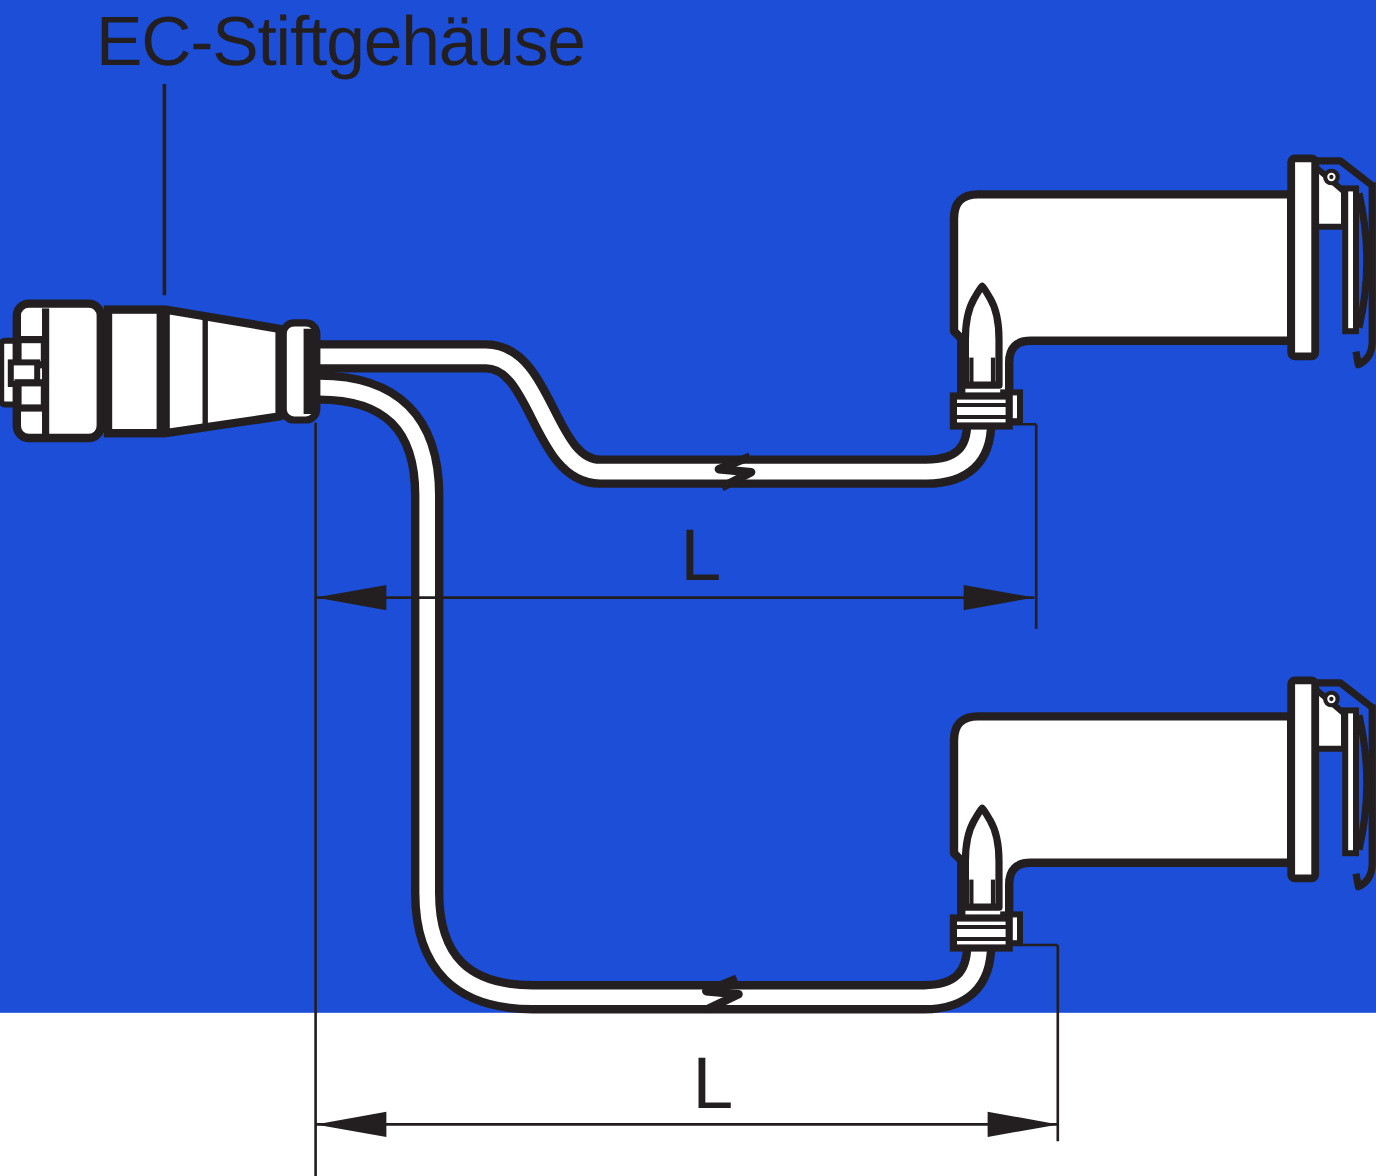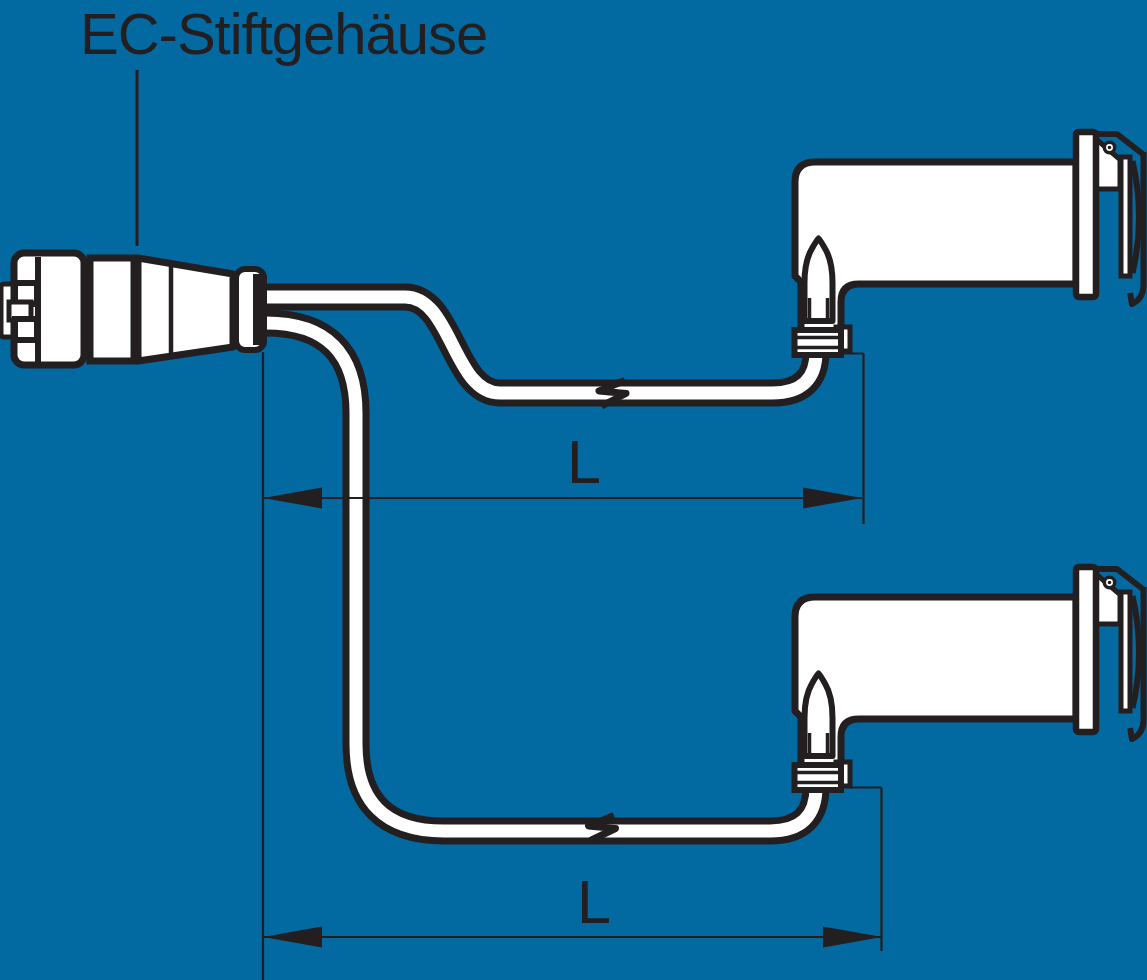--- a/index.html
+++ b/index.html
@@ -7,22 +7,22 @@
     padding: 0;
     background: #ffffff;
     width: 1147px;
     height: 980px;
     overflow: hidden;
     font-family: "Liberation Sans", sans-serif;
   }
   #stage {
     position: relative;
     width: 1147px;
-    height: 980px;
-    background: #0369a1;
+    height: 844px;
+    background: #1d4ed8;
   }
   svg { display: block; }
   
   .ln   { stroke: #231f20; fill: none; stroke-linecap: butt; }
   .fillw{ fill: #ffffff; }
   .fillk{ fill: #231f20; stroke: none; }
   .s2   { stroke-width: 2.2; }
   .s3   { stroke-width: 3; }
   .s35  { stroke-width: 3.5; }
   .s45  { stroke-width: 4.5; }

